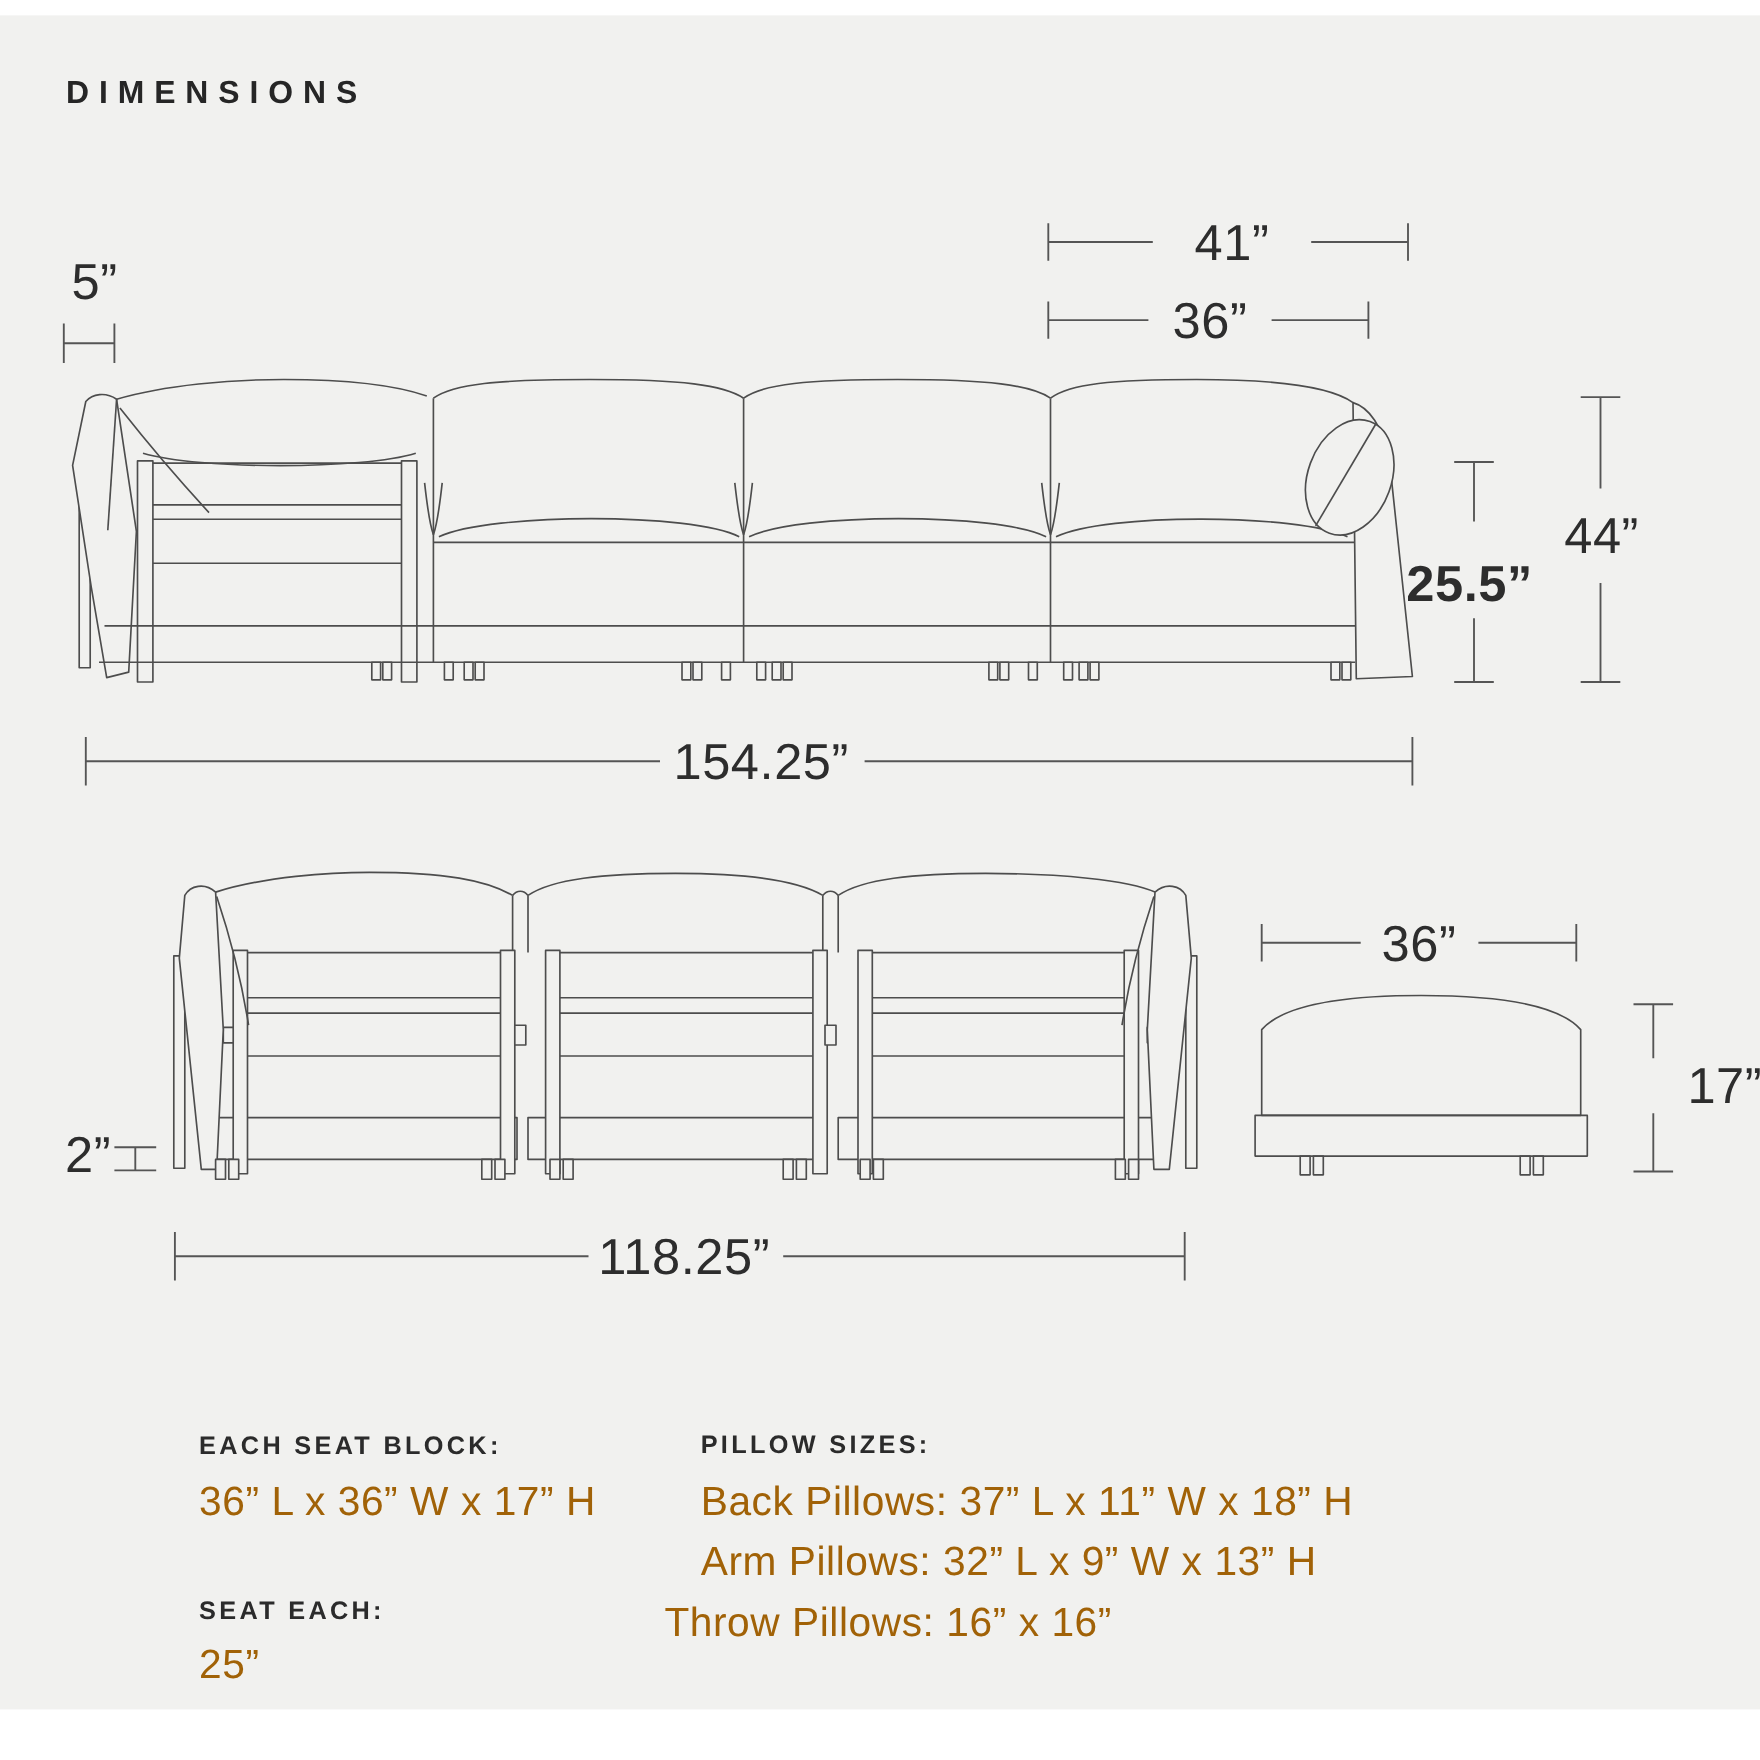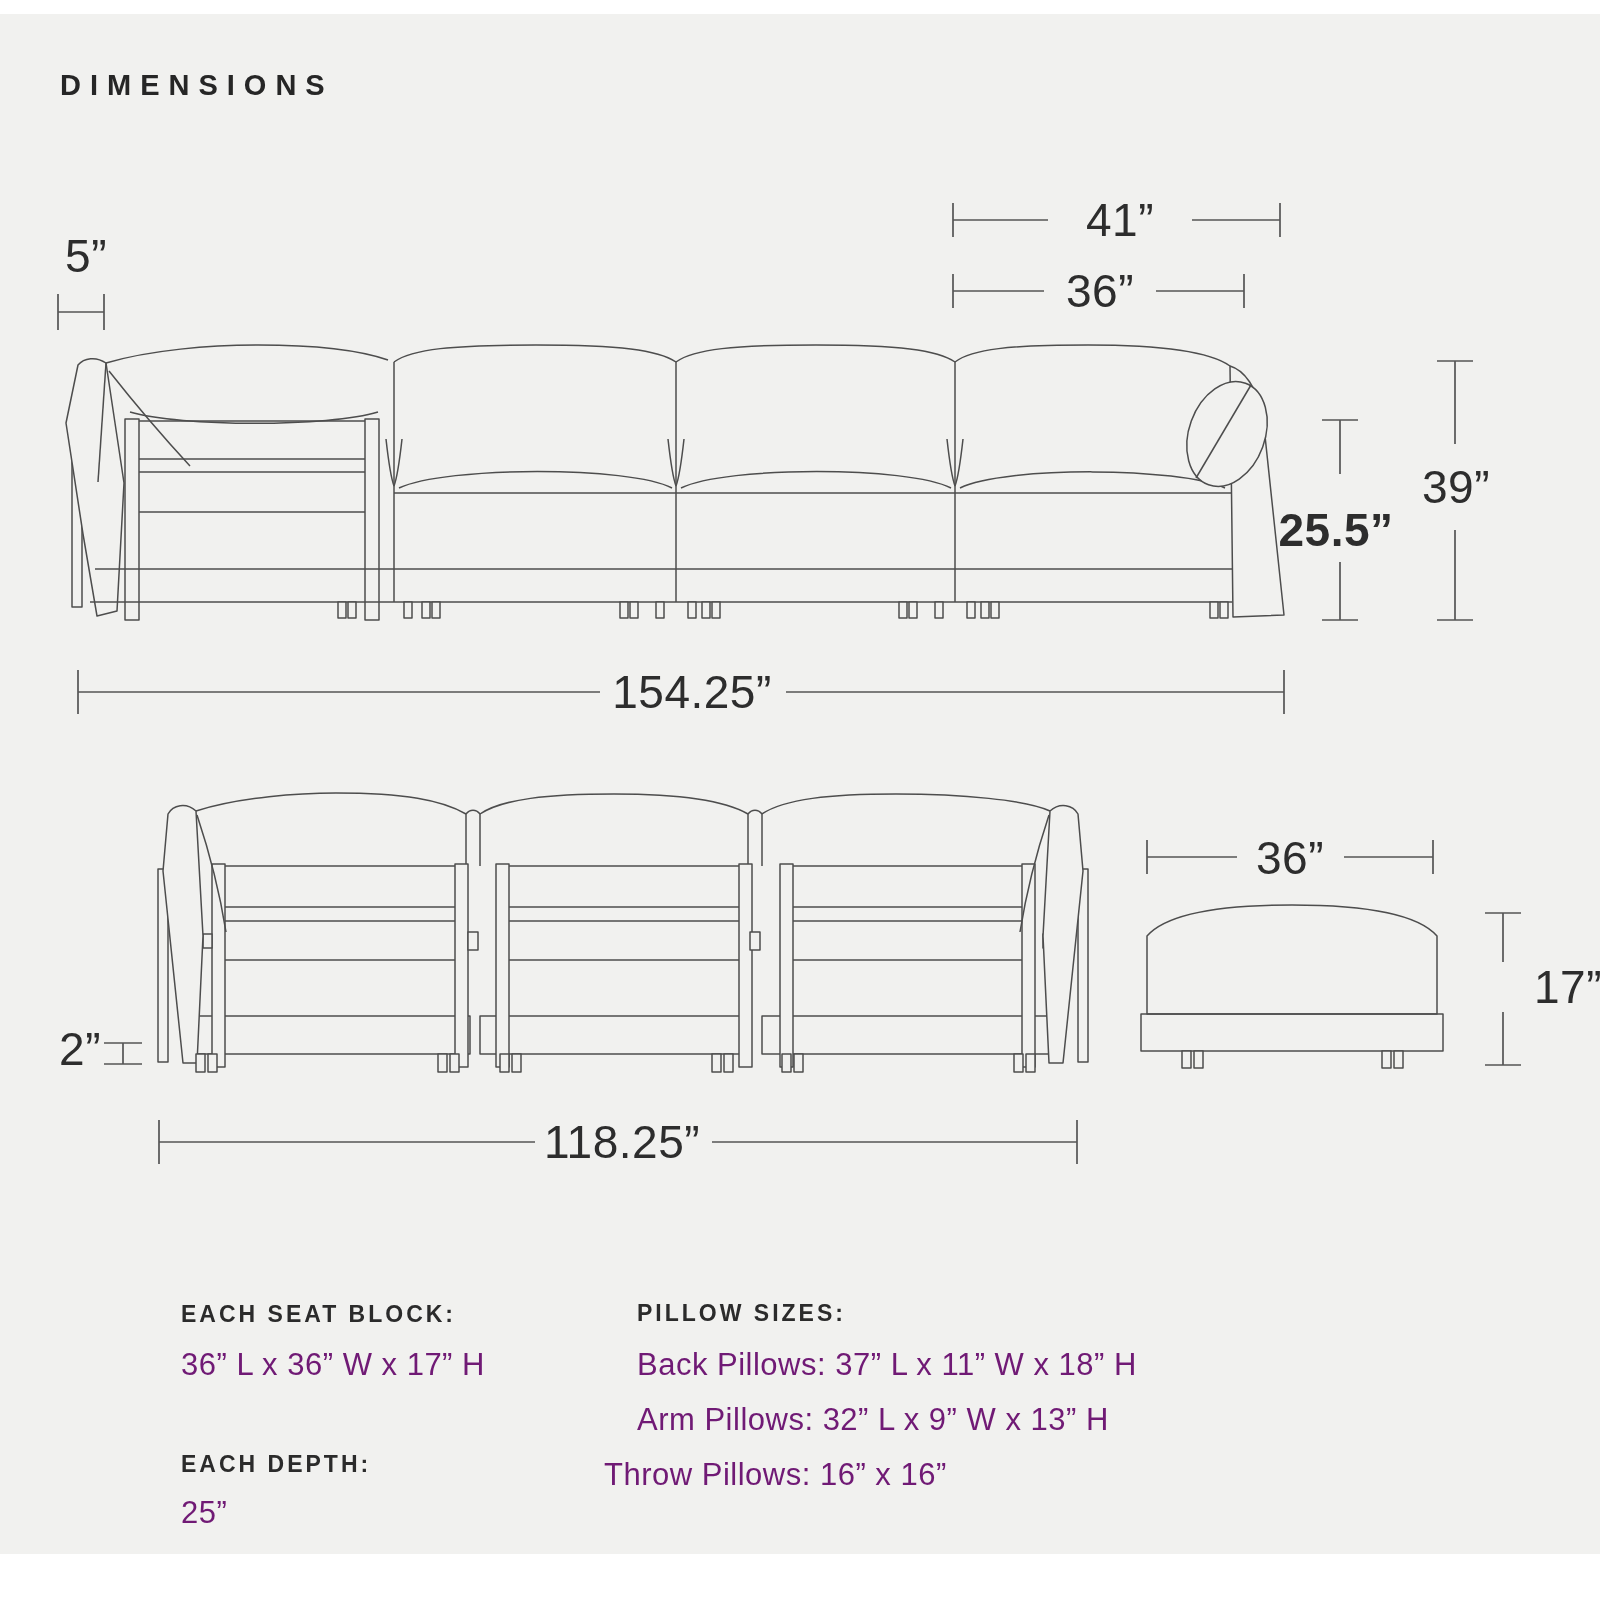--- a/index.html
+++ b/index.html
@@ -22,21 +22,21 @@
     font-size:46px;font-weight:400;color:#2d2d2d;
     letter-spacing:0.5px;white-space:nowrap;
   }
   .spec-heading{
     position:absolute;transform:translateY(-50%);
     font-size:23px;font-weight:700;letter-spacing:3px;color:#2b2b2b;
     white-space:nowrap;
   }
   .spec-value{
     position:absolute;transform:translateY(-50%);
-    font-size:31px;font-weight:400;color:#701a75;
+    font-size:37px;font-weight:400;color:#a16207;
     letter-spacing:0.5px;white-space:nowrap;
   }
 </style>
 </head>
 <body>
 
 <div class="canvas">
 
   <div class="page-title">DIMENSIONS</div>
 
@@ -135,31 +135,31 @@
       <path d="M1147,1000 V922 C1168,898 1228,891 1292,891 C1356,891 1416,898 1437,922 V1000 Z"></path>
       <path d="M1141,1000 h302 v37 h-302 z"></path>
       <path d="M1182,1037 h9 v17 h-9 z M1194,1037 h9 v17 h-9 z M1382,1037 h9 v17 h-9 z M1394,1037 h9 v17 h-9 z" fill="#f1f1ef"></path>
     </g>
   </svg>
 
   <div class="dim-label" style="left:86px;top:242px;">5”</div>
   <div class="dim-label" style="left:1120px;top:206px;">41”</div>
   <div class="dim-label" style="left:1100px;top:277px;">36”</div>
   <div class="dim-label" style="left:1336px;top:516px;font-weight:bold;">25.5”</div>
-  <div class="dim-label" style="left:1456px;top:473px;">39”</div>
+  <div class="dim-label" style="left:1456px;top:473px;">44”</div>
   <div class="dim-label" style="left:692px;top:678px;">154.25”</div>
   <div class="dim-label" style="left:80px;top:1035px;">2”</div>
   <div class="dim-label" style="left:622px;top:1128px;">118.25”</div>
   <div class="dim-label" style="left:1290px;top:844px;">36”</div>
   <div class="dim-label" style="left:1568px;top:973px;">17”</div>
 
   <div>
     <div class="spec-heading" style="left:181px;top:1300px;">EACH SEAT BLOCK:</div>
     <div class="spec-value" style="left:181px;top:1351px;">36” L x 36” W x 17” H</div>
-    <div class="spec-heading" style="left:181px;top:1450px;">EACH DEPTH:</div>
+    <div class="spec-heading" style="left:181px;top:1450px;">SEAT EACH:</div>
     <div class="spec-value" style="left:181px;top:1499px;">25”</div>
   </div>
   <div>
     <div class="spec-heading" style="left:637px;top:1299px;">PILLOW SIZES:</div>
     <div class="spec-value" style="left:637px;top:1351px;">Back Pillows: 37” L x 11” W x 18” H</div>
     <div class="spec-value" style="left:637px;top:1406px;">Arm Pillows: 32” L x 9” W x 13” H</div>
     <div class="spec-value" style="left:604px;top:1461px;">Throw Pillows: 16” x 16”</div>
   </div>
 
 </div>

